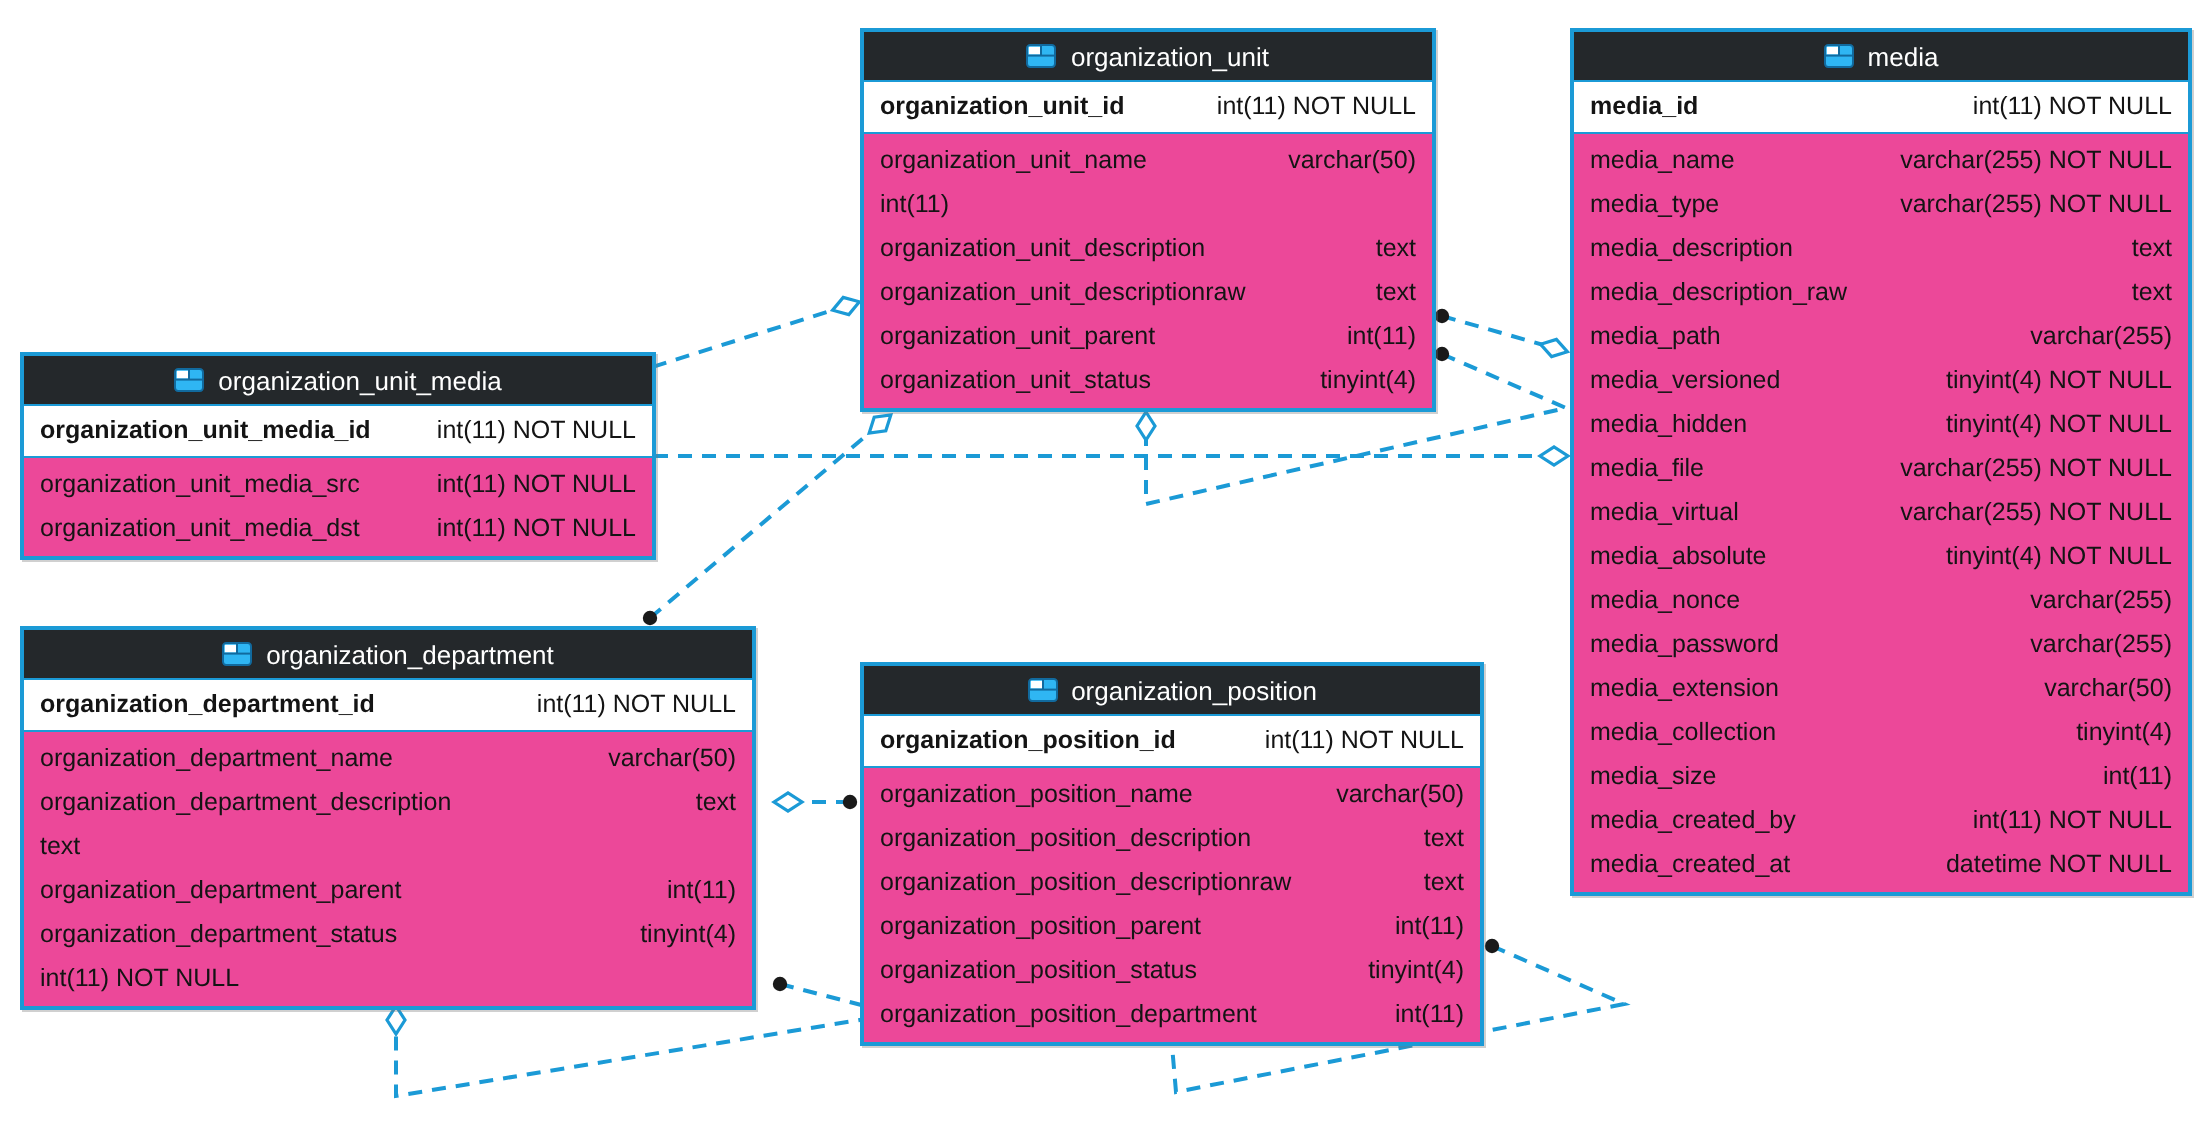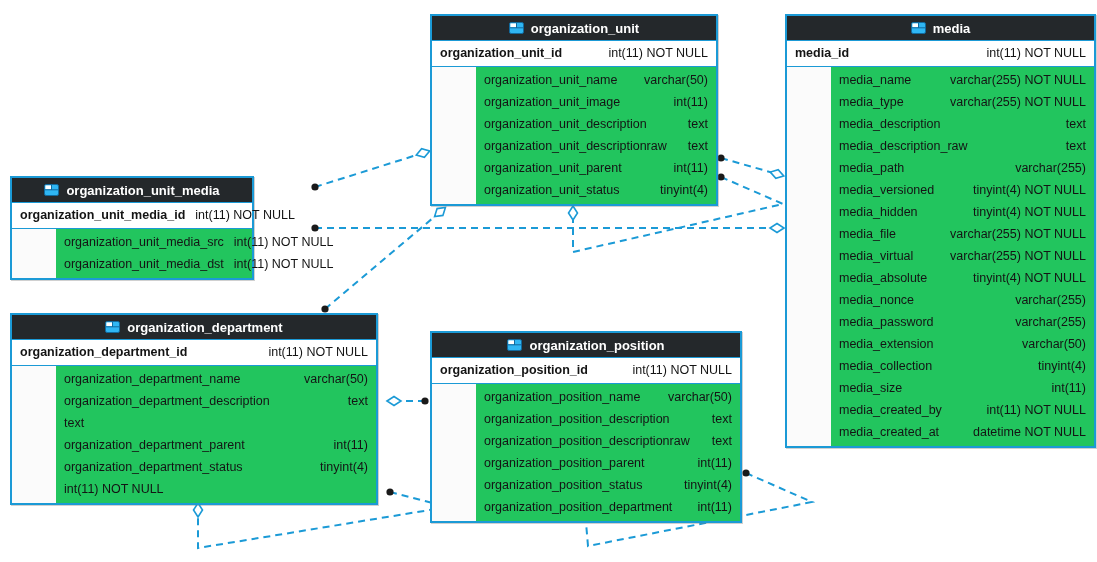--- a/index.html
+++ b/index.html
@@ -9,30 +9,30 @@
   }
   #canvas{position:absolute;left:0;top:0;width:1097px;height:562px;}
   #rel-layer{position:absolute;left:0;top:0;z-index:1;}
   #tables-layer{position:absolute;left:0;top:0;z-index:2;width:0;height:0;}
   .tbl{
     position:absolute;box-sizing:border-box;border:2px solid #1b9ad6;background:#fbfbfb;
     box-shadow:1px 1px 0 rgba(120,120,120,.35);
   }
   .tbl-header{
     background:#24282b;color:#ffffff;height:24px;display:flex;align-items:center;
-    justify-content:center;gap:7px;font-size:13px;border-bottom:1px solid #1b9ad6;font-weight:bold;
+    justify-content:center;gap:7px;font-size:13px;border-bottom:1px solid #1b9ad6;
   }
   .tbl-header .icon{display:inline-flex;line-height:0;}
   .pk-row{
     background:#ffffff;border-bottom:1px solid #1b9ad6;padding:5px 8px 6px 8px;
     display:flex;justify-content:space-between;align-items:baseline;font-size:12.5px;color:#141414;text-align:right;
   }
   .pk-row .cname{font-weight:bold;padding-right:10px;white-space:nowrap;}
   .pk-row .ctype{white-space:nowrap;}
-  .rows{background:#22c55e;padding:2px 0 3px 0;margin-left:44px;}
+  .rows{background:#ec4899;padding:2px 0 3px 0;}
   .col-row{
     display:flex;justify-content:space-between;align-items:baseline;
     padding:1px 8px;font-size:12.5px;line-height:20px;color:#141414;
   }
   .col-row .cname{padding-right:10px;white-space:nowrap;}
   .col-row .ctype{white-space:nowrap;}
 </style>
 </head>
 <body>
 
@@ -79,21 +79,20 @@
         <div class="pk-row">
           <span class="cname">organization_unit_id</span>
           <span class="ctype">int(11) NOT NULL</span>
         </div>
         <div class="rows">
           <div class="col-row">
             <span class="cname">organization_unit_name</span>
             <span class="ctype">varchar(50)</span>
           </div>
           <div class="col-row">
-            <span class="cname">organization_unit_image</span>
             <span class="ctype">int(11)</span>
           </div>
           <div class="col-row">
             <span class="cname">organization_unit_description</span>
             <span class="ctype">text</span>
           </div>
           <div class="col-row">
             <span class="cname">organization_unit_descriptionraw</span>
             <span class="ctype">text</span>
           </div>
@@ -187,21 +186,21 @@
           <div class="col-row">
             <span class="cname">media_created_by</span>
             <span class="ctype">int(11) NOT NULL</span>
           </div>
           <div class="col-row">
             <span class="cname">media_created_at</span>
             <span class="ctype">datetime NOT NULL</span>
           </div>
         </div>
       </div>
-      <div class="tbl" style="left: 10px; top: 176px; width: 244px;">
+      <div class="tbl" style="left: 10px; top: 176px; width: 318px;">
         <div class="tbl-header">
           <span class="icon">
             <svg width="15" height="12" viewBox="0 0 15 12">
               <rect x="0.5" y="0.5" width="14" height="11" rx="1.6" fill="#2fb6f3" stroke="#116a9e"></rect>
               <rect x="1.4" y="1.4" width="5.6" height="3.8" fill="#ffffff"></rect>
               <line x1="7.5" y1="1" x2="7.5" y2="6" stroke="#116a9e" stroke-width="1"></line>
               <line x1="1" y1="5.8" x2="14" y2="5.8" stroke="#116a9e" stroke-width="1"></line>
             </svg>
           </span>
           <span>organization_unit_media</span>

